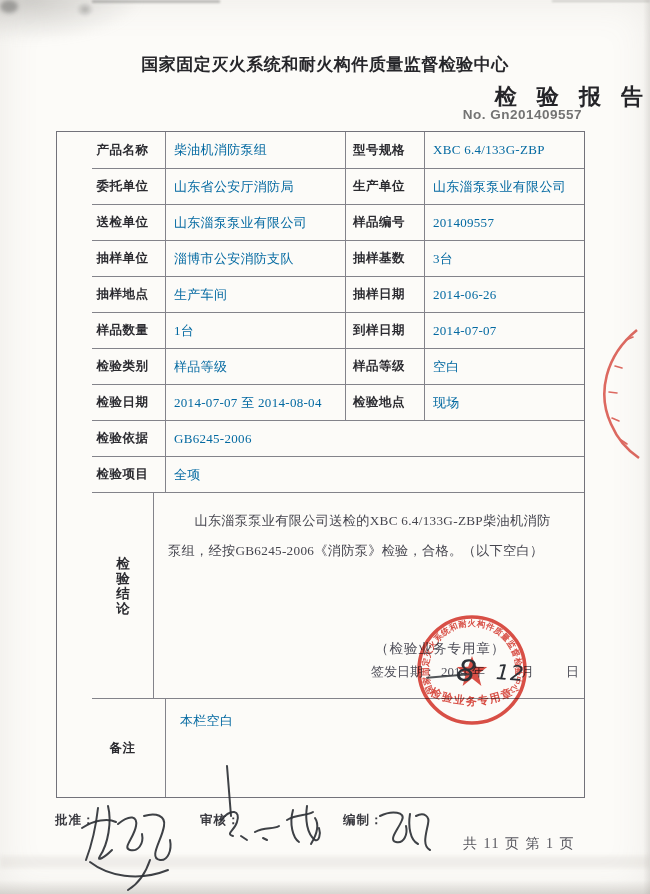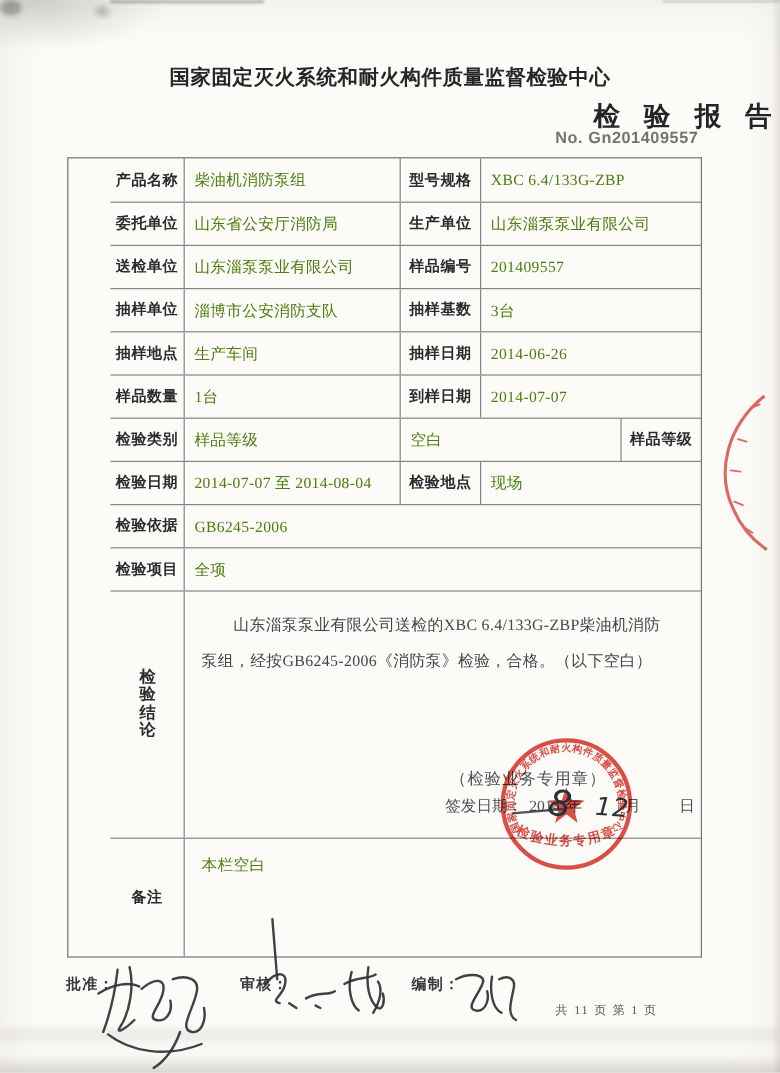--- a/index.html
+++ b/index.html
@@ -35,42 +35,42 @@
   .tbl{position:absolute;left:56px;top:131px;width:529px;height:667px;
     border:1px solid #72727a;box-sizing:border-box;background:transparent;padding-left:35px;}
   .row{display:flex;box-sizing:border-box;height:36px;}
   .row + .row{border-top:1px solid #83838a;}
   .cell{box-sizing:border-box;display:flex;align-items:center;overflow:hidden;}
   .cell + .cell{border-left:1px solid #83838a;}
   .lab{flex:0 0 61px;justify-content:center;font-weight:bold;font-size:12.5px;color:#2b2b30;letter-spacing:.5px;}
   .lab2{flex:0 0 67px;}
   .v1{flex:0 0 180px;}
   .v2{flex:1 1 auto;}
-  .val{font-family:"Liberation Serif", serif;font-size:13px;color:#4d7c0f;padding-left:8px;letter-spacing:.3px;}
+  .val{font-family:"Liberation Serif", serif;font-size:13px;color:#0369a1;padding-left:8px;letter-spacing:.3px;margin-left:12px;}
   .row-tall-concl{height:206px;align-items:stretch;}
   .row-tall-rem{height:99px;align-items:stretch;}
   .vert{writing-mode:vertical-lr;text-orientation:upright;letter-spacing:15px;
     font-size:13.5px;padding-top:52px;justify-content:flex-start;}
   .concl-body{flex:1 1 auto;position:relative;display:block;}
   .concl-text{margin:0;padding:13px 24px 0 14px;text-indent:2em;
     font-family:"Liberation Serif", serif;font-size:13.2px;line-height:30px;
     color:#45454e;letter-spacing:.3px;}
   .seal-note{position:absolute;left:221px;top:147px;font-family:"Liberation Serif", serif;
     font-size:13.5px;color:#4e4e58;letter-spacing:1px;}
   .issue-line{position:absolute;left:217px;top:170px;display:flex;align-items:center;
     font-family:"Liberation Serif", serif;font-size:13px;color:#4e4e58;white-space:nowrap;}
   .issue-line .gap-s{margin-left:5px;}
   .issue-line .mon{margin-left:36px;}
   .issue-line .day{margin-left:32px;}
   .rem-body{flex:1 1 auto;align-items:flex-start;}
   .rem-val{padding:13px 0 0 14px;}
   
   .foot-label{position:absolute;top:812px;font-size:12.5px;font-weight:bold;color:#3a3a40;letter-spacing:1px;}
   .fl-approve{left:55px;} .fl-review{left:200px;} .fl-compile{left:343px;}
-  .page-info{position:absolute;left:463px;top:835px;font-size:10px;color:#55555c;
+  .page-info{position:absolute;left:463px;top:835px;font-size:14px;color:#55555c;
     letter-spacing:1.5px;font-family:"Liberation Serif", serif;}
   
   .sig{position:absolute;}
   .sig path{stroke:#2e3136;stroke-width:2;fill:none;stroke-linecap:round;stroke-linejoin:round;opacity:.92;}
   .stamp{position:absolute;left:415px;top:613px;mix-blend-mode:multiply;opacity:.88;}
   .edge-stamp{position:absolute;left:597px;top:328px;mix-blend-mode:multiply;opacity:.8;}
   .hand{position:absolute;font-style:italic;color:#2c3036;font-family:"DejaVu Sans", sans-serif;}
   .hand-month{left:457px;top:653px;font-size:30px;transform:rotate(10deg);}
   .hand-day{left:496px;top:661px;font-size:21px;transform:rotate(4deg);letter-spacing:1px;}
   .hand-dash{position:absolute;left:426px;top:675px;width:44px;height:2px;background:#34373c;
@@ -127,22 +127,22 @@
     </div>
     <div class="row">
       <div class="cell lab">样品数量</div>
       <div class="cell val v1">1台</div>
       <div class="cell lab lab2">到样日期</div>
       <div class="cell val v2">2014-07-07</div>
     </div>
     <div class="row">
       <div class="cell lab">检验类别</div>
       <div class="cell val v1">样品等级</div>
+      <div class="cell lab lab2">样品等级</div>
       <div class="cell val v2">空白</div>
-      <div class="cell lab lab2">样品等级</div>
     </div>
     <div class="row">
       <div class="cell lab">检验日期</div>
       <div class="cell val v1">2014-07-07 至 2014-08-04</div>
       <div class="cell lab lab2">检验地点</div>
       <div class="cell val v2">现场</div>
     </div>
     <div class="row">
       <div class="cell lab">检验依据</div>
       <div class="cell val" style="flex:1 1 auto;">GB6245-2006</div>

